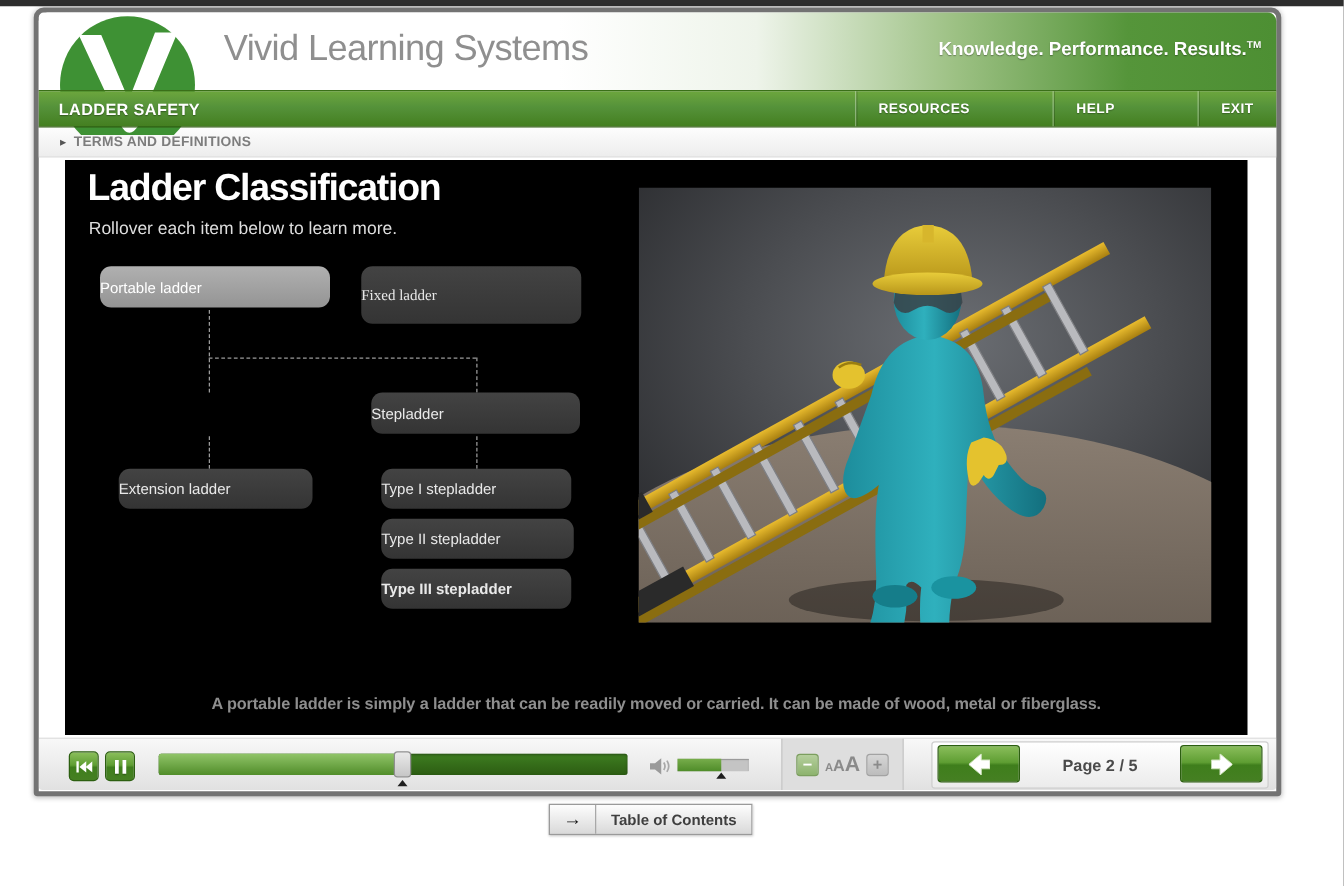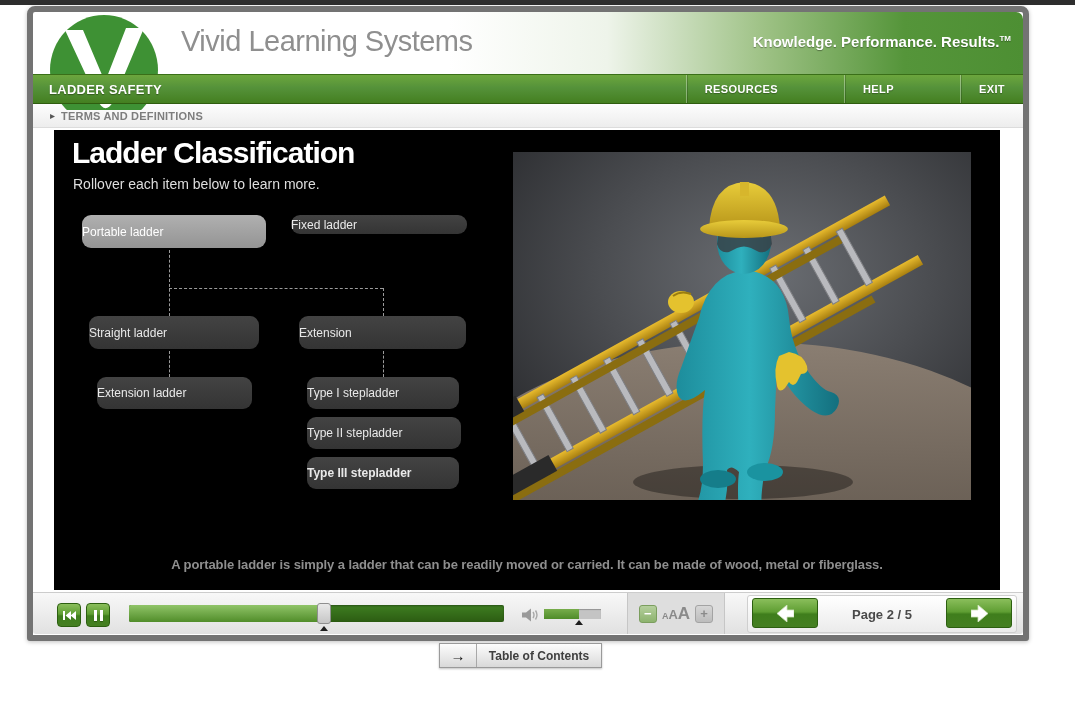--- a/index.html
+++ b/index.html
@@ -8,21 +8,21 @@
     font-family:"Liberation Sans", sans-serif;overflow:hidden;
   }
   .abs{position:absolute;}
 
   
   #top-strip{left:0;top:0;width:1075px;height:5px;background:#2e2e2e;}
 
   
   #window{
     left:27px;top:6px;width:990px;height:623px;background:#fff;
-    border:6px solid #737373;border-radius:8px 8px 3px 3px;
+    border:4px solid #737373;border-radius:8px 8px 3px 3px;
     box-shadow:0 1px 4px rgba(0,0,0,.25);
   }
 
   
   #header{left:0;top:0;width:100%;height:62px;border-radius:7px 7px 0 0;
     background:linear-gradient(to right,#ffffff 0%,#ffffff 42%,#eef4ea 58%,#9dc184 74%,#55953a 88%,#4d8f33 100%);}
   #logo{left:16px;top:2px;width:110px;height:96px;z-index:1;}
   #brand{left:148px;top:13px;font-size:29px;color:#8f8f8f;letter-spacing:-0.5px;}
   #tagline{right:12px;top:21px;font-size:15px;font-weight:bold;color:#ffffff;
     text-shadow:0 1px 1px rgba(0,0,0,.35);}
@@ -51,21 +51,21 @@
   
   #stage{left:21px;top:118px;width:946px;height:460px;background:#000;}
   #stage-title{left:18px;top:6px;font-size:30px;font-weight:bold;color:#fff;letter-spacing:-1px;}
   #stage-subtitle{left:19px;top:46px;font-size:14px;color:#dedede;}
 
   .tree-btn{position:absolute;border-radius:9px;color:#e9e9e9;font-size:12px;
     display:flex;align-items:center;box-sizing:border-box;cursor:pointer;
     background:linear-gradient(#434343,#343434);}
   .tree-btn.hl{background:linear-gradient(#b0b0b0,#949494);color:#ffffff;}
   #btn-0{left:28px;top:85px;width:184px;height:33px;}
-  #btn-1{left:237px;top:85px;width:176px;height:19px;}
+  #btn-1{left:237px;top:85px;width:176px;height:46px;font-family:Liberation Serif, serif;}
   #btn-2{left:35px;top:186px;width:170px;height:33px;}
   #btn-3{left:245px;top:186px;width:167px;height:33px;}
   #btn-4{left:43px;top:247px;width:155px;height:32px;}
   #btn-5{left:253px;top:247px;width:152px;height:32px;}
   #btn-6{left:253px;top:287px;width:154px;height:32px;}
   #btn-7{left:253px;top:327px;width:152px;height:32px;font-weight:bold;}
 
   .conn-v{position:absolute;width:0;border-left:1px dashed #9b9b9b;}
   .conn-h{position:absolute;height:0;border-top:1px dashed #9b9b9b;}
   #c1{left:115px;top:120px;height:66px;}
@@ -170,22 +170,21 @@
     <div class="abs" id="stage-subtitle">Rollover each item below to learn more.</div>
 
     <div class="conn-v" id="c1"></div>
     <div class="conn-h" id="c2"></div>
     <div class="conn-v" id="c3"></div>
     <div class="conn-v" id="c4"></div>
     <div class="conn-v" id="c5"></div>
 
     <div class="tree-btn hl" id="btn-0">Portable ladder</div>
     <div class="tree-btn" id="btn-1">Fixed ladder</div>
-    <div class="tree-btn" id="btn-2">Straight ladder</div>
-    <div class="tree-btn" id="btn-3">Extension</div>
+    <div class="tree-btn" id="btn-3">Stepladder</div>
     <div class="tree-btn" id="btn-4">Extension ladder</div>
     <div class="tree-btn" id="btn-5">Type I stepladder</div>
     <div class="tree-btn" id="btn-6">Type II stepladder</div>
     <div class="tree-btn" id="btn-7">Type III stepladder</div>
 
     <div class="abs" id="scene">
       <svg width="458" height="348" viewBox="0 0 458 348">
         <defs>
           <radialGradient id="bgGrad" cx="55%" cy="35%" r="80%">
             <stop offset="0%" stop-color="#6b6e73"></stop>

